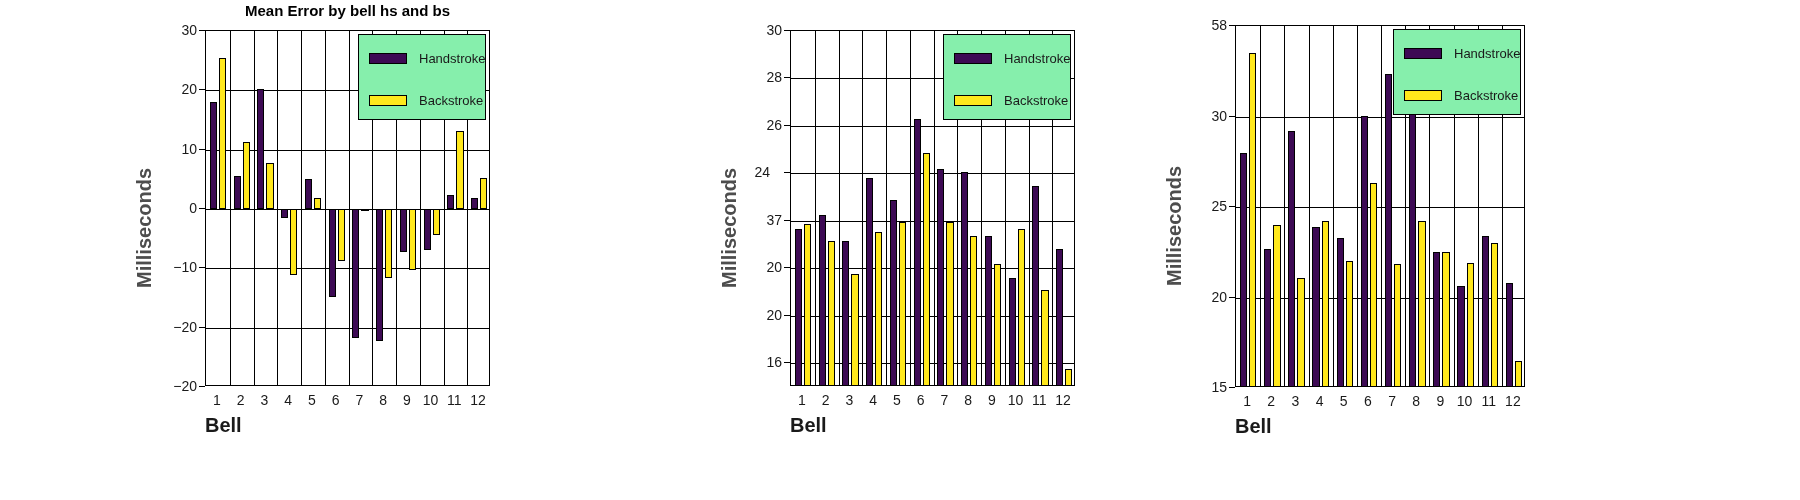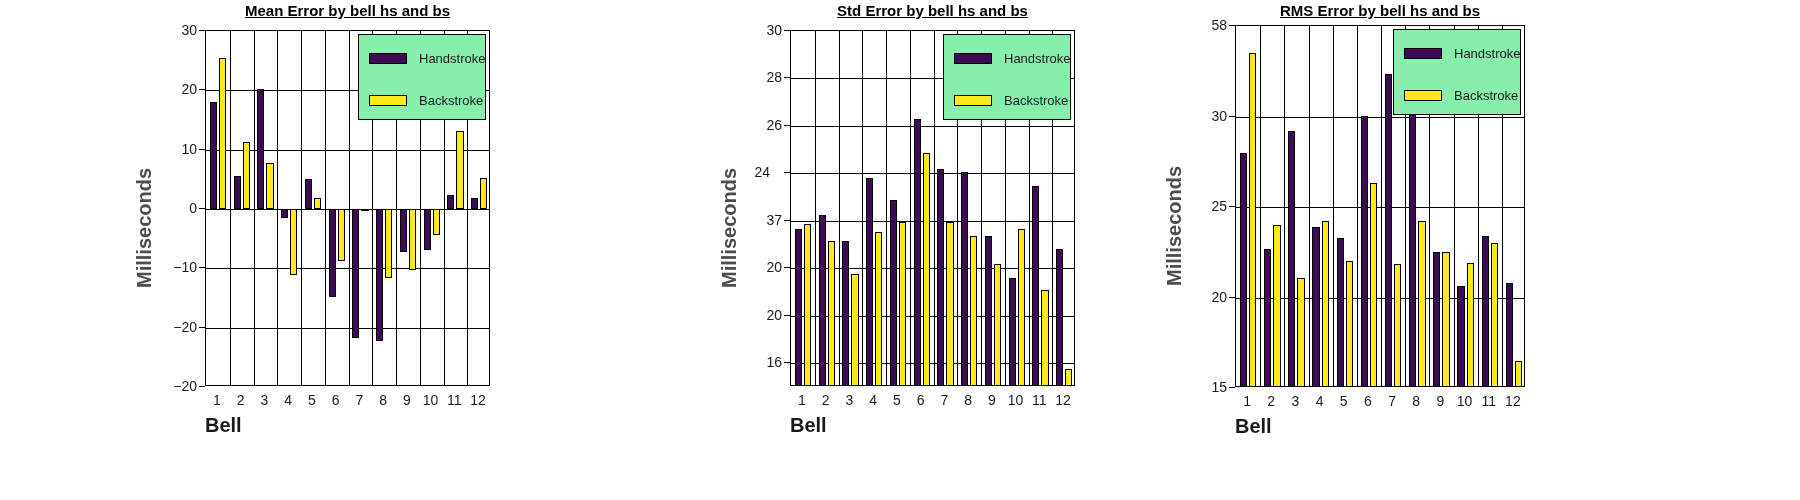--- a/index.html
+++ b/index.html
@@ -2,21 +2,21 @@
 <html><head>
 <meta charset="utf-8">
 <style>
   html,body{margin:0;padding:0;background:#ffffff;}
   body{width:1800px;height:500px;font-family:"Liberation Sans",sans-serif;overflow:hidden;}
   .figure{position:relative;width:1800px;height:500px;background:#fff;}
 
   .panel{position:absolute;top:0;height:500px;}
   .panel-title{
     position:absolute;left:0;right:0;top:2px;text-align:center;
-    font-size:15px;font-weight:bold;color:#000;letter-spacing:0px;text-decoration:underline;
+    font-size:15px;font-weight:bold;color:#000;letter-spacing:0px;
   }
   .ylabel{
     position:absolute;
     font-size:20px;font-weight:bold;color:#4d4d4d;
     transform:rotate(-90deg);transform-origin:left top;white-space:nowrap;
   }
   .xlabel{
     position:absolute;font-size:20px;font-weight:bold;color:#1a1a1a;
   }
 
@@ -133,21 +133,20 @@
           <span class="legend-swatch" style="background: rgb(61, 10, 84);"></span>
           <span class="legend-label">Handstroke</span>
         </div>
         <div class="legend-row" style="left: 10px; top: 58px;">
           <span class="legend-swatch" style="background: rgb(255, 232, 28);"></span>
           <span class="legend-label">Backstroke</span>
         </div>
       </div>
     </div>
     <div class="panel" style="left: 620px; width: 480px;">
-      <div class="panel-title" style="left: -20px; width: 665px;">Std Error by bell hs and bs</div>
       <div class="plot" style="left: 170px; top: 30px; width: 285px; height: 356px;">
         <div class="gridline-h" style="top: 332.267px;"></div>
         <div class="gridline-h" style="top: 284.8px;"></div>
         <div class="gridline-h" style="top: 237.333px;"></div>
         <div class="gridline-h" style="top: 189.867px;"></div>
         <div class="gridline-h" style="top: 142.4px;"></div>
         <div class="gridline-h" style="top: 94.9333px;"></div>
         <div class="gridline-h" style="top: 47.4667px;"></div>
         <div class="gridline-v" style="left: 23.75px;"></div>
         <div class="gridline-v" style="left: 47.5px;"></div>
@@ -220,21 +219,20 @@
           <span class="legend-swatch" style="background: rgb(61, 10, 84);"></span>
           <span class="legend-label">Handstroke</span>
         </div>
         <div class="legend-row" style="left: 10px; top: 58px;">
           <span class="legend-swatch" style="background: rgb(255, 232, 28);"></span>
           <span class="legend-label">Backstroke</span>
         </div>
       </div>
     </div>
     <div class="panel" style="left: 1100px; width: 700px;">
-      <div class="panel-title" style="left: -55px; width: 670px;">RMS Error by bell hs and bs</div>
       <div class="plot" style="left: 135px; top: 25px; width: 290px; height: 362px;">
         <div class="gridline-h" style="top: 271.5px;"></div>
         <div class="gridline-h" style="top: 181px;"></div>
         <div class="gridline-h" style="top: 90.5px;"></div>
         <div class="gridline-v" style="left: 24.1667px;"></div>
         <div class="gridline-v" style="left: 48.3333px;"></div>
         <div class="gridline-v" style="left: 72.5px;"></div>
         <div class="gridline-v" style="left: 96.6667px;"></div>
         <div class="gridline-v" style="left: 120.833px;"></div>
         <div class="gridline-v" style="left: 145px;"></div>

